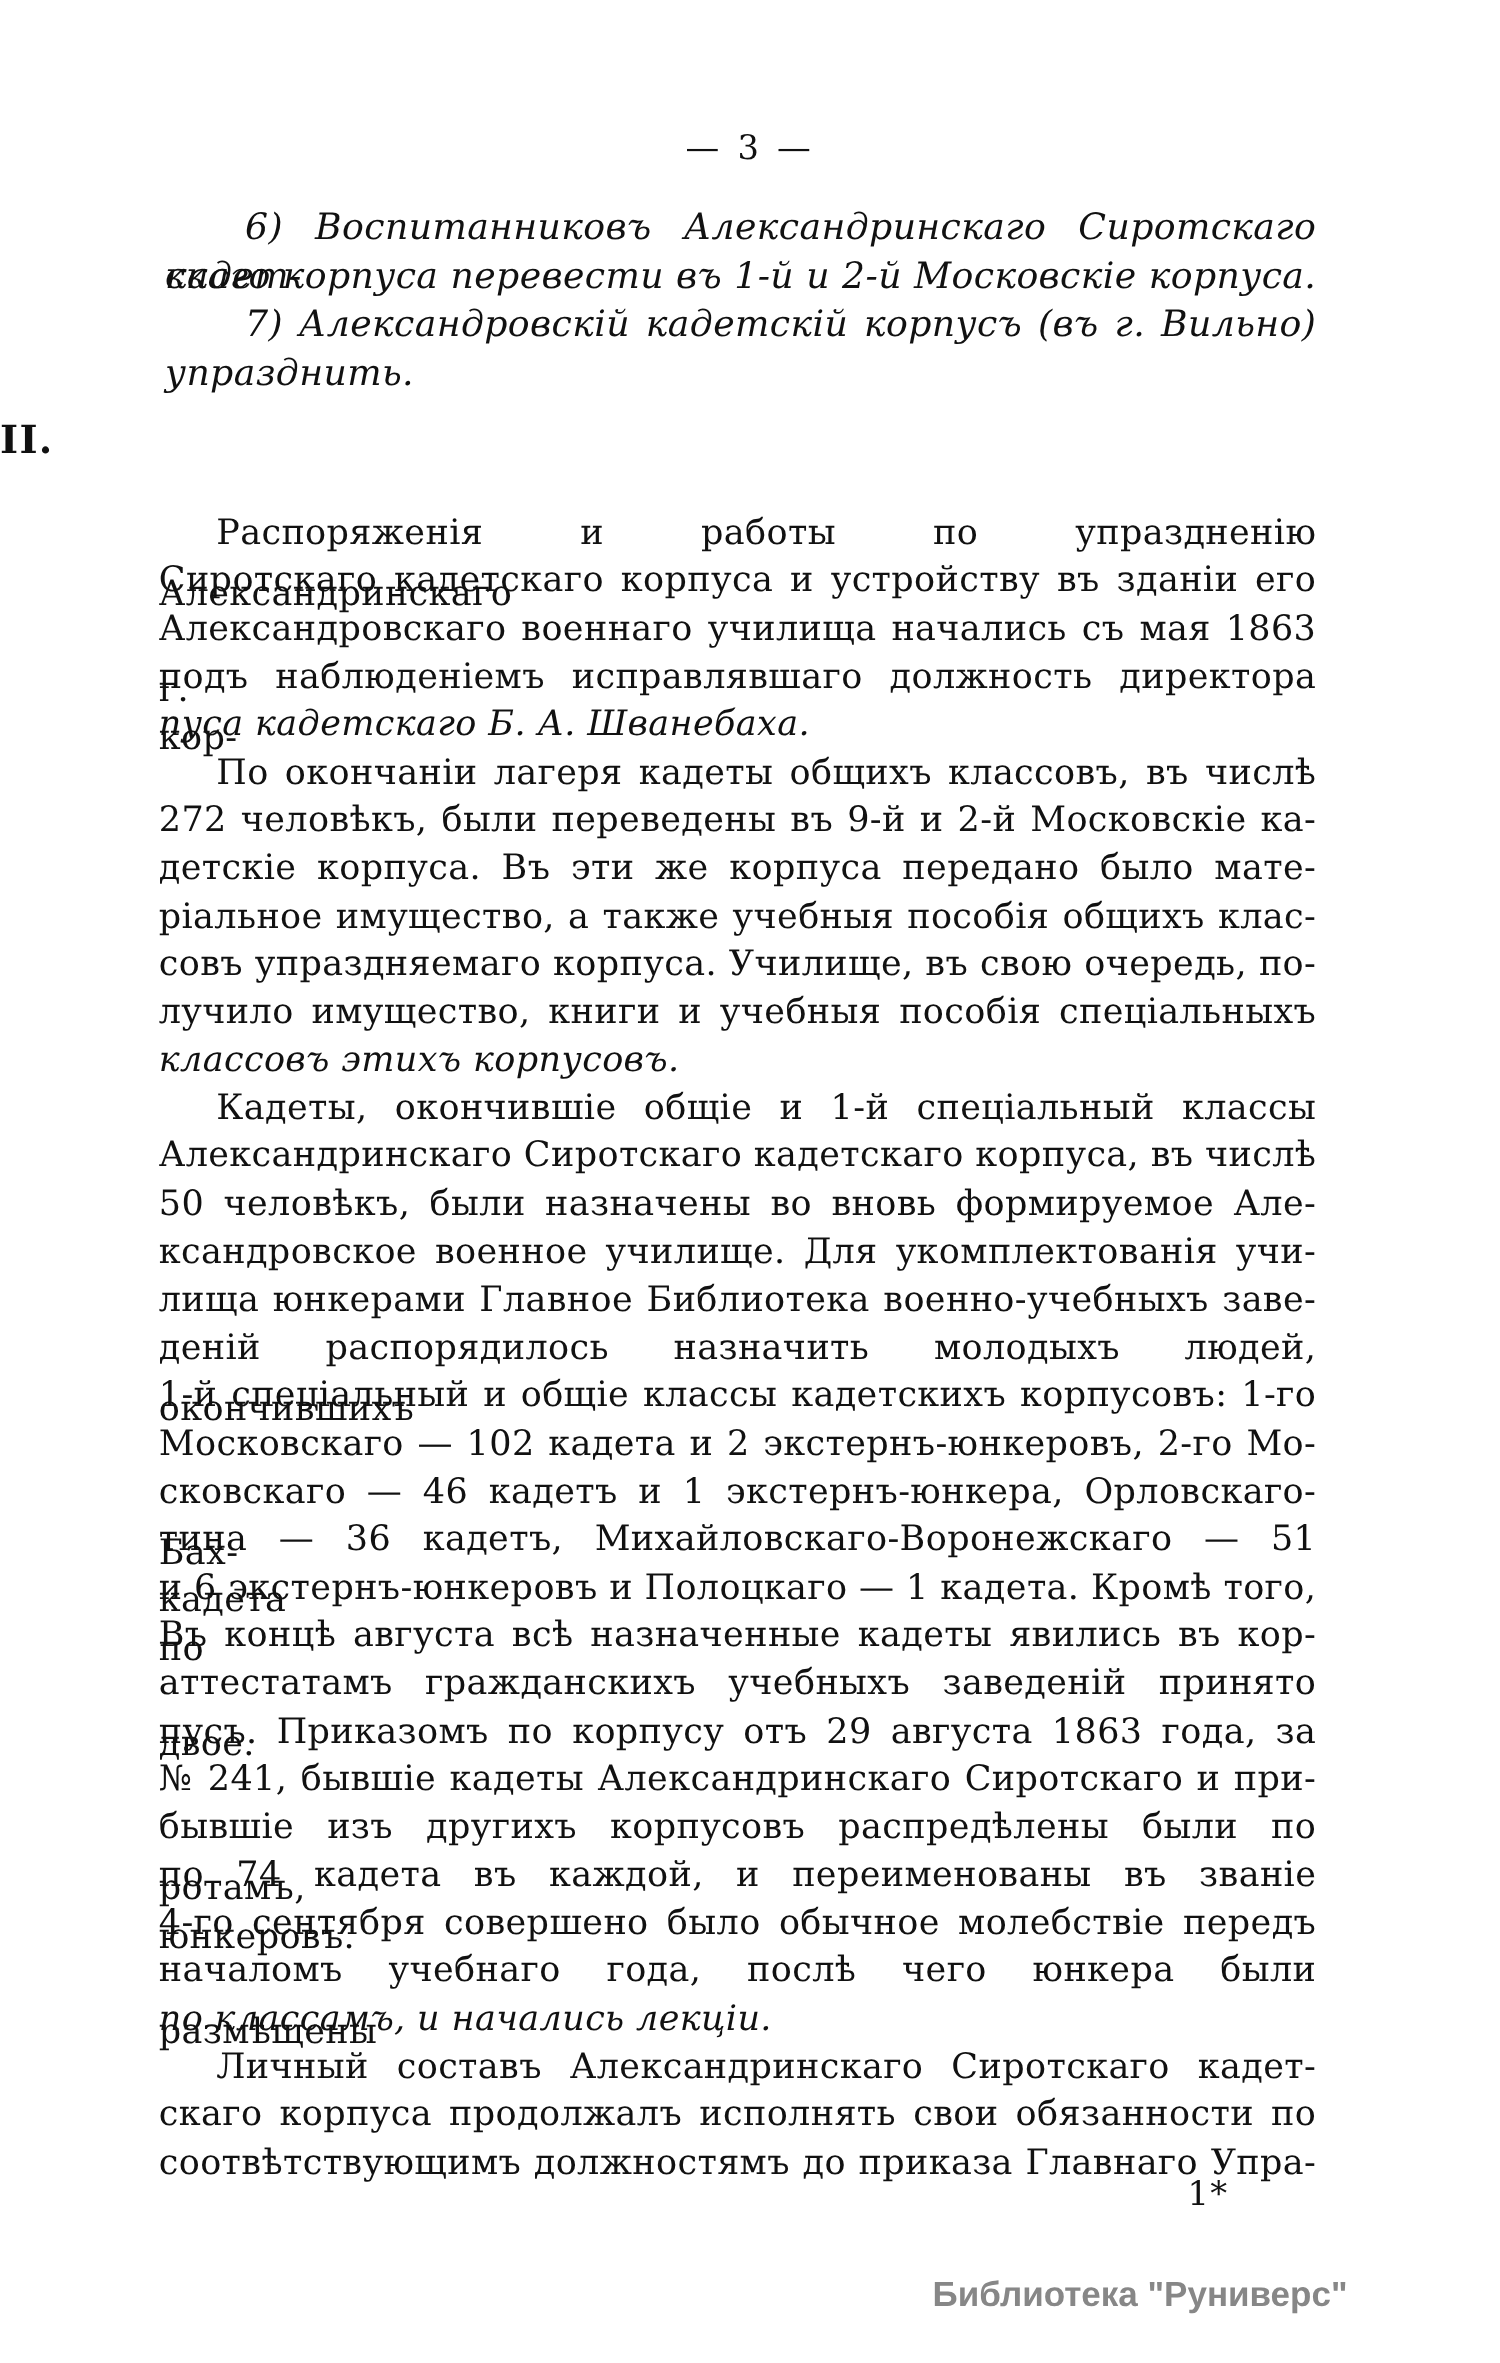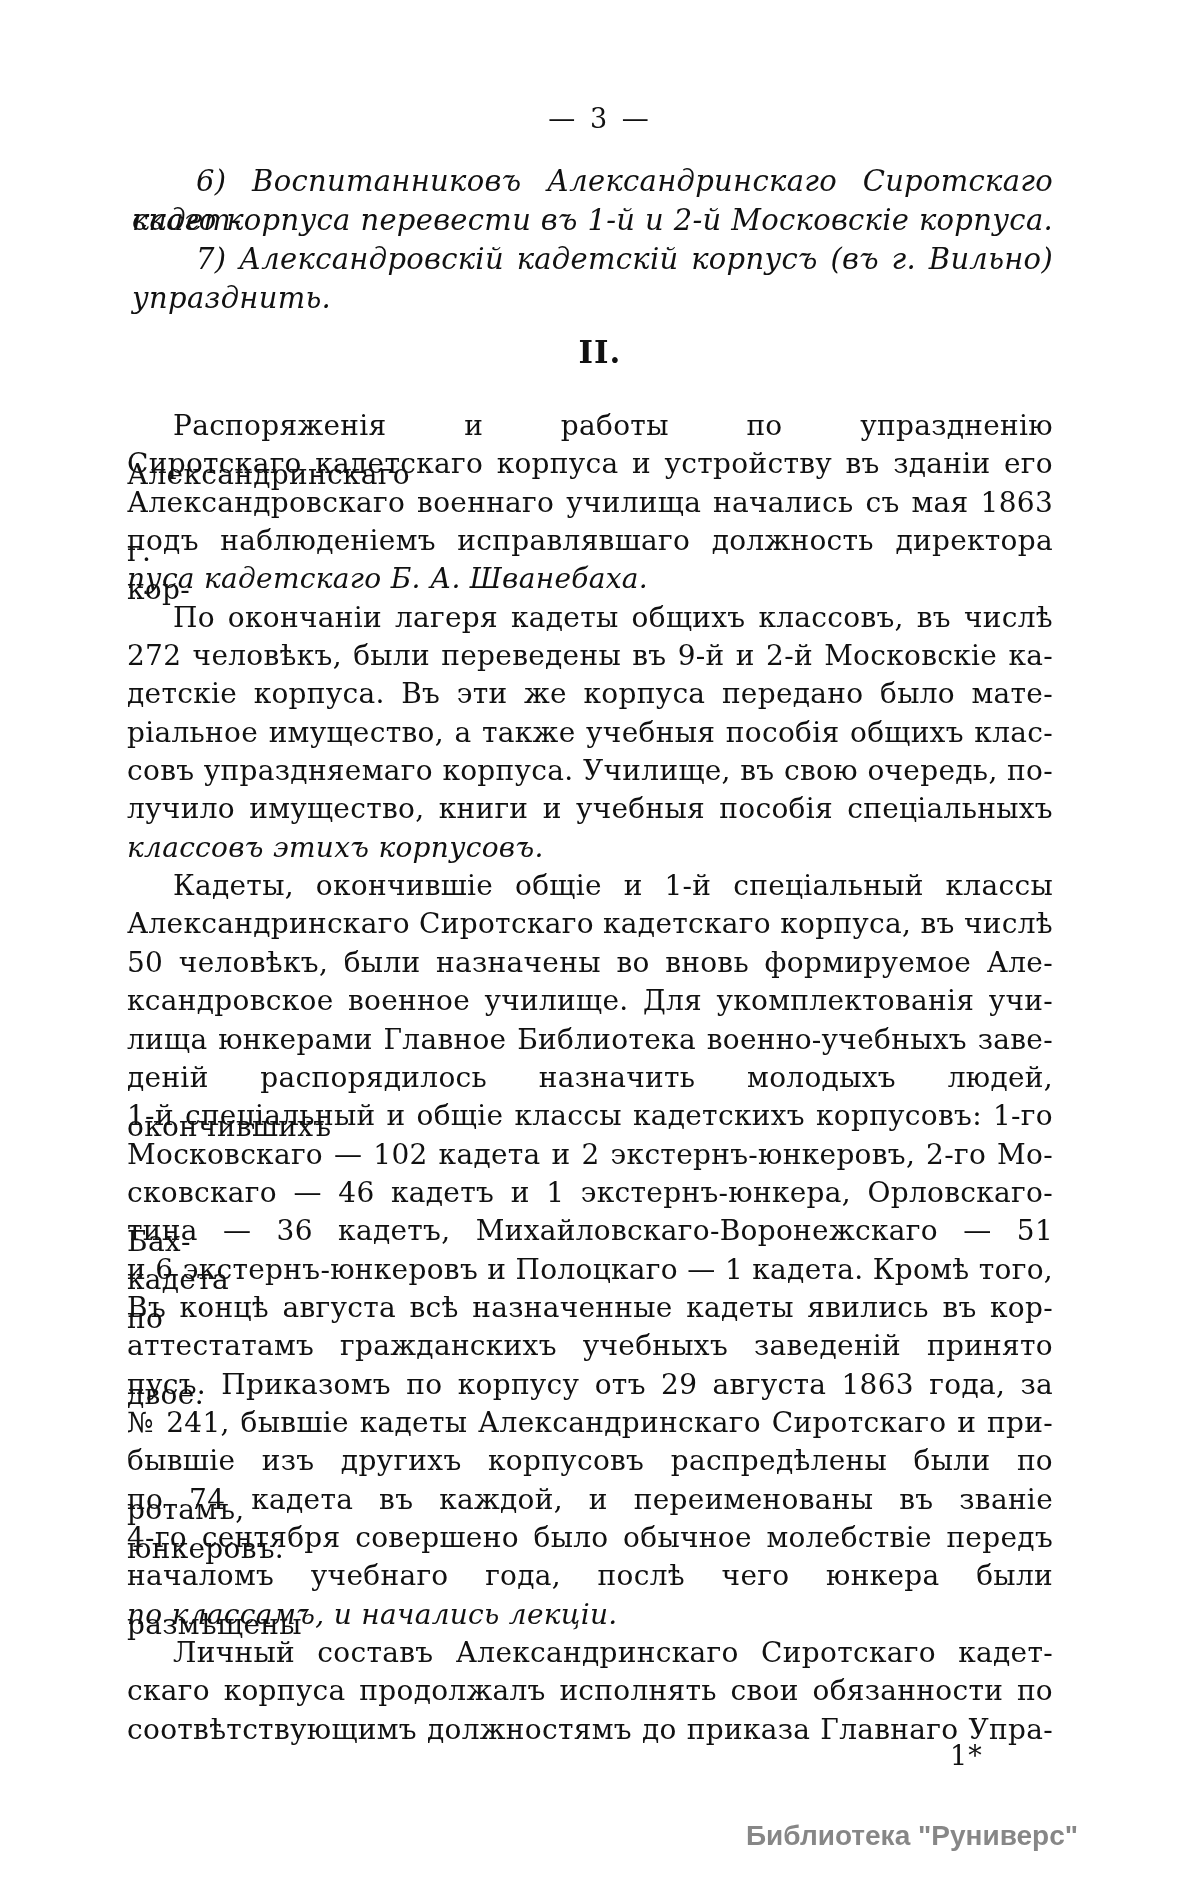--- a/index.html
+++ b/index.html
@@ -25,21 +25,21 @@
   .intro {
     position: absolute; top: 162px; left: 132px; width: 921px;
     font-style: italic;
     font-size: 29px;
   }
   .intro .ln { line-height: 39px; height: 39px; }
   
   .heading {
     position: absolute; top: 334px; left: 0; width: 1200px;
     margin: 0;
-    text-align: center;
+    text-align: left;
     font-size: 31px; font-weight: bold;
     letter-spacing: 1px;
   }
   
   .bodytxt {
     position: absolute; top: 401px; left: 127px; width: 926px;
     font-size: 28px;
   }
   .bodytxt .ln { line-height: 49px; height: 38.35px; }
   

